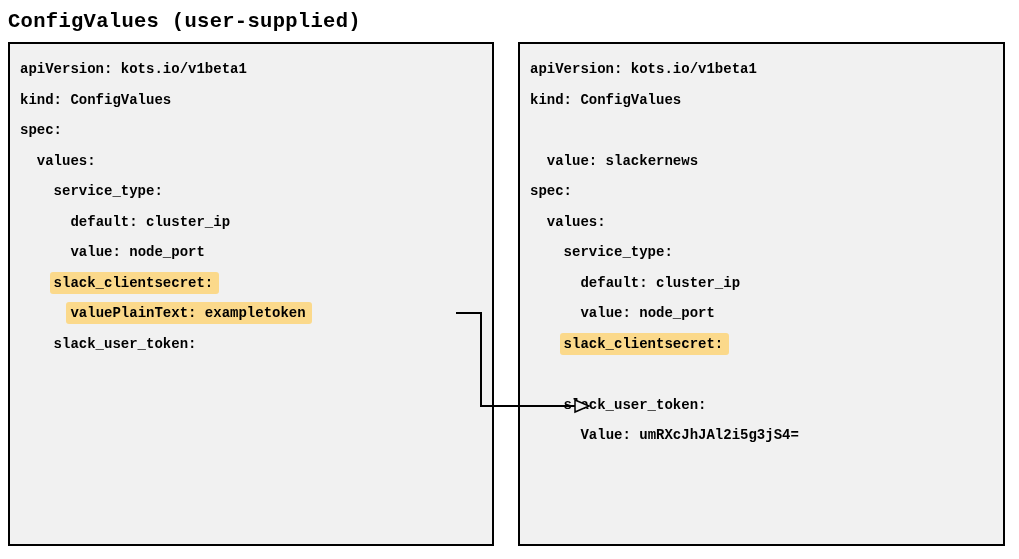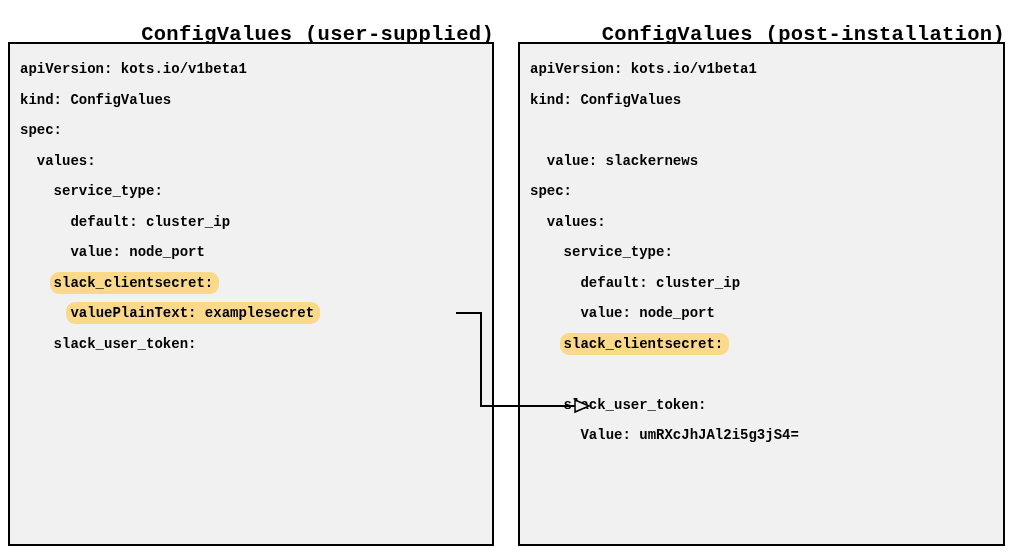--- a/index.html
+++ b/index.html
@@ -10,22 +10,22 @@
   }
   .stage {
     position: relative;
     width: 1019px;
     height: 559px;
     background: #ffffff;
     overflow: hidden;
   }
   .panel-title {
     position: absolute;
-    top: 23px;
-    text-align: right;
+    top: 10px;
+    text-align: left;
     font-size: 20.5px;
     font-weight: bold;
     color: #000000;
     white-space: pre;
     letter-spacing: 0.3px;
   }
   .panel-title.left  { left: 8px;   width: 486px; }
   .panel-title.right { left: 518px; width: 487px; }
   .panel {
     position: absolute;
@@ -43,48 +43,47 @@
     font-size: 14px;
     font-weight: bold;
     line-height: 30.5px;
     height: 30.5px;
     color: #000000;
   }
   .hl {
     background: #fbd98b;
     padding: 3px 6px 3px 4px;
     margin: -3px -6px -3px -4px;
-    border-radius: 9px;
+    border-radius: 3px;
   }
   .arrow-overlay {
     position: absolute;
     top: 0;
     left: 0;
     pointer-events: none;
   }
 </style>
 </head>
 <body>
 
 <div class="stage">
 
   <div class="panel-title left">ConfigValues (user-supplied)</div>
 
-  <div class="panel-title right">ConfigValues (post-installation)</div>
 
   <div class="panel left">
       <div class="code-line"><span>apiVersion: kots.io/v1beta1</span></div>
       <div class="code-line"><span>kind: ConfigValues</span></div>
       <div class="code-line"><span>spec:</span></div>
       <div class="code-line"><span>  </span><span>values:</span></div>
       <div class="code-line"><span>    </span><span>service_type:</span></div>
       <div class="code-line"><span>      </span><span>default: cluster_ip</span></div>
       <div class="code-line"><span>      </span><span>value: node_port</span></div>
       <div class="code-line"><span>    </span><span class="hl">slack_clientsecret:</span></div>
-      <div class="code-line"><span>      </span><span class="hl">valuePlainText: examplesecret</span></div>
+      <div class="code-line"><span>      </span><span class="hl">valuePlainText: exampletoken</span></div>
       <div class="code-line"><span>    </span><span>slack_user_token:</span></div>
       <div class="code-line"><span>      </span></div>
     </div>
 
   <div class="panel right">
       <div class="code-line"><span>apiVersion: kots.io/v1beta1</span></div>
       <div class="code-line"><span>kind: ConfigValues</span></div>
       <div class="code-line"><span>  </span></div>
       <div class="code-line"><span>  </span><span>value: slackernews</span></div>
       <div class="code-line"><span>spec:</span></div>

